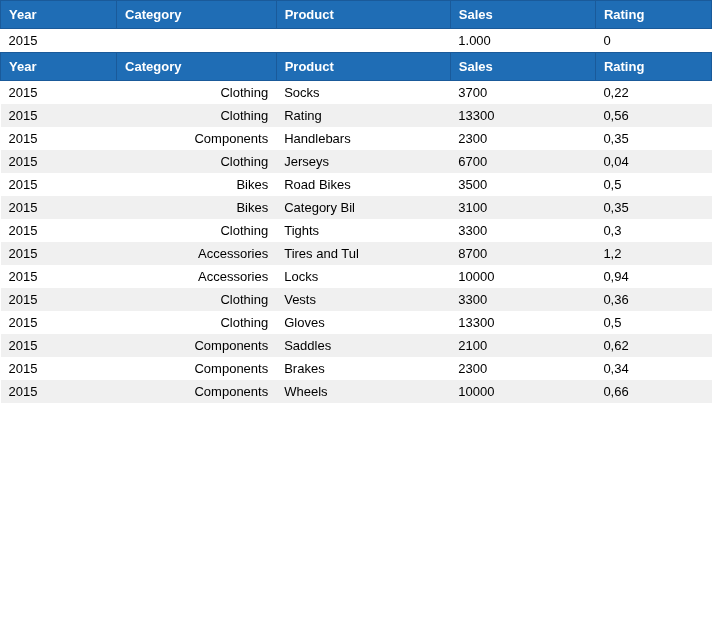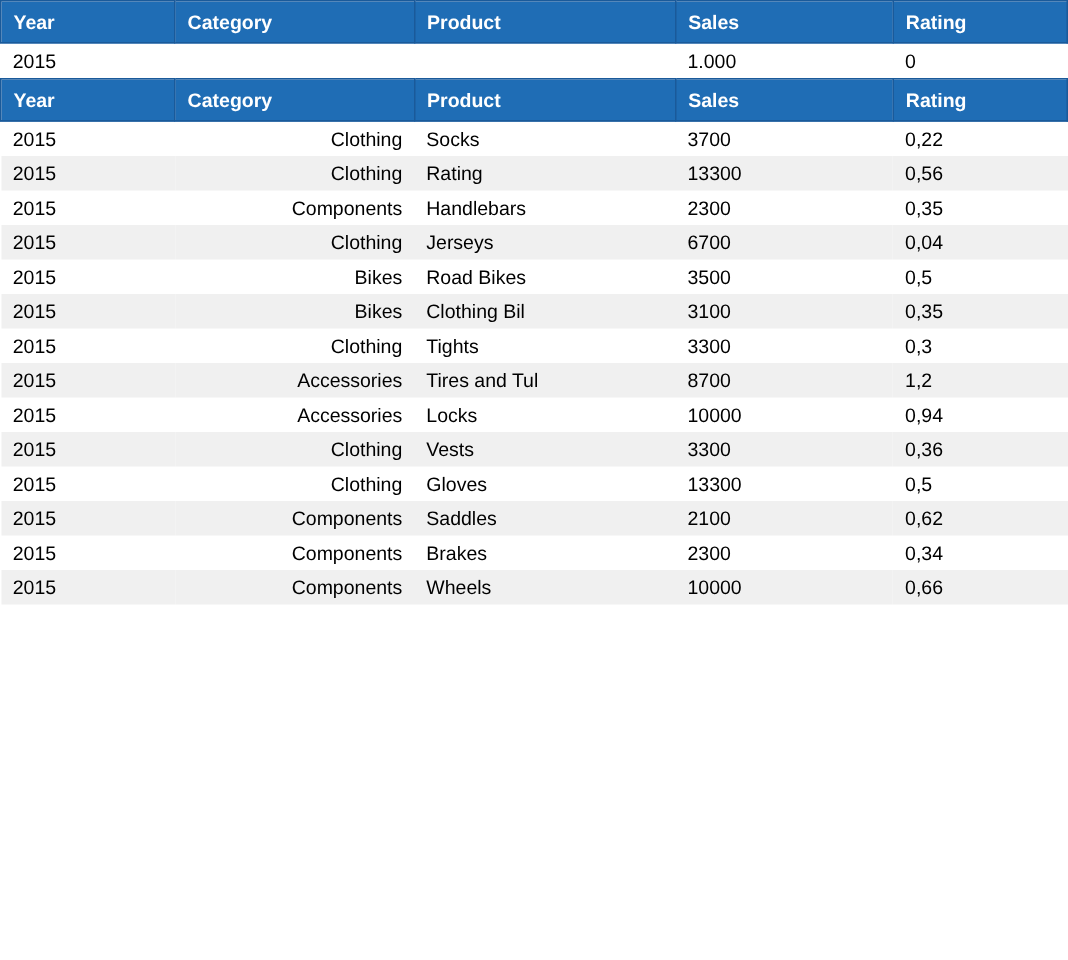--- a/index.html
+++ b/index.html
@@ -135,21 +135,21 @@
         <tr class="data-row">
           <td class="col-year align-right">2015</td>
           <td class="col-category">Bikes</td>
           <td class="col-product">Road Bikes</td>
           <td class="col-sales align-right">3500</td>
           <td class="col-rating align-right">0,5</td>
         </tr>
         <tr class="data-row">
           <td class="col-year align-right">2015</td>
           <td class="col-category">Bikes</td>
-          <td class="col-product">Clothing Bil</td>
+          <td class="col-product">Category Bil</td>
           <td class="col-sales align-right">3100</td>
           <td class="col-rating align-right">0,35</td>
         </tr>
         <tr class="data-row">
           <td class="col-year align-right">2015</td>
           <td class="col-category">Clothing</td>
           <td class="col-product">Tights</td>
           <td class="col-sales align-right">3300</td>
           <td class="col-rating align-right">0,3</td>
         </tr>

